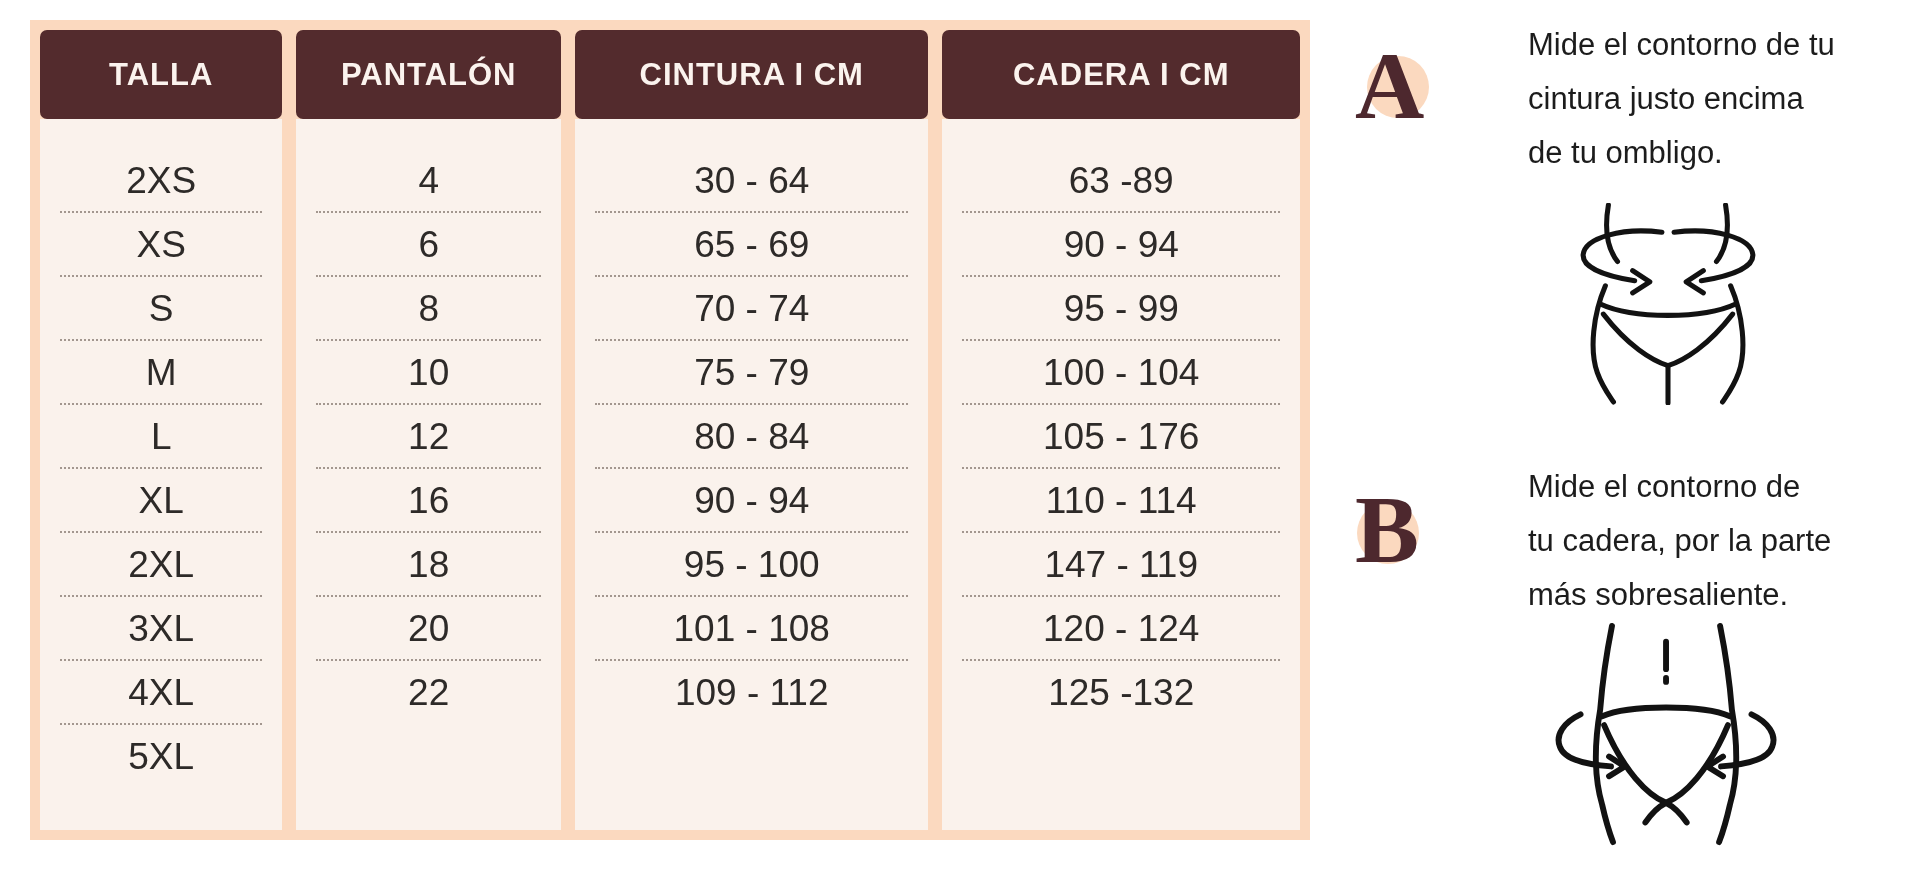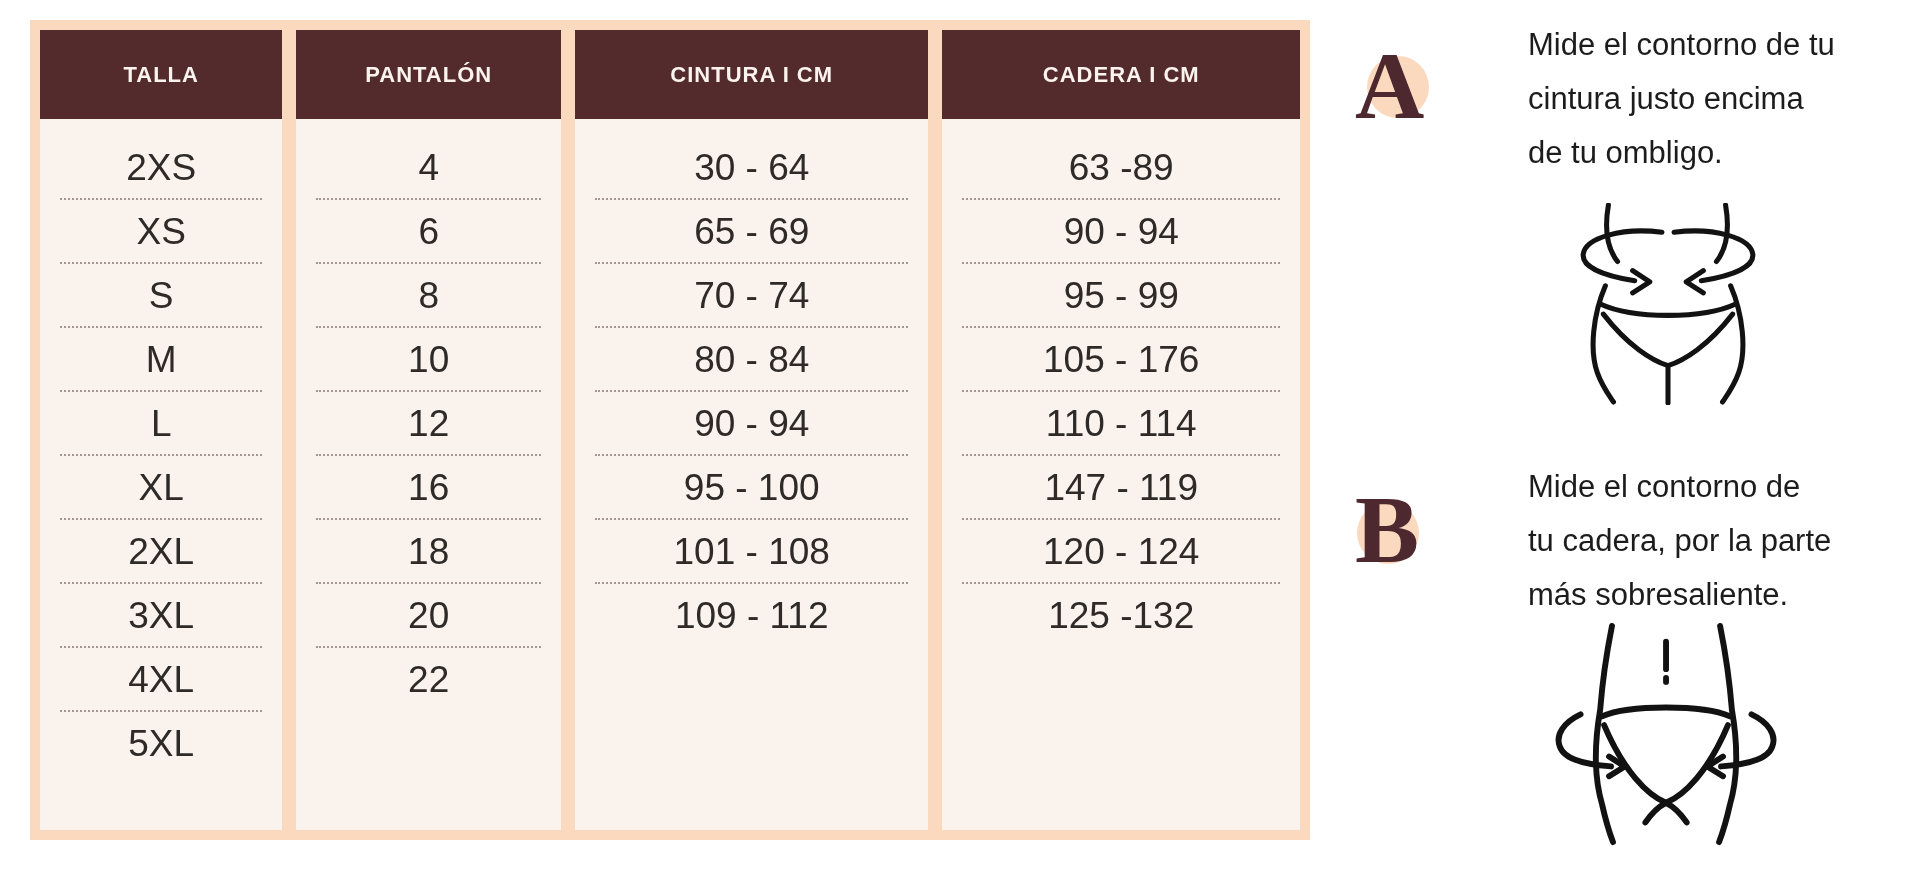--- a/index.html
+++ b/index.html
@@ -5,22 +5,22 @@
   html,body{margin:0;padding:0;background:#ffffff;}
   .stage{position:relative;width:1921px;height:876px;background:#fff;overflow:hidden;
          font-family:"Liberation Sans",sans-serif;}
 
   
   .frame{position:absolute;left:30px;top:20px;width:1280px;height:820px;
          background:#fbd9bf;box-sizing:border-box;padding:10px;
          display:grid;grid-template-columns:240fr 262fr 350fr 354fr;column-gap:14px;}
   .col{display:flex;flex-direction:column;min-width:0;}
   .hd{height:89px;background:#532b2d;color:#fbf3ee;display:flex;align-items:center;justify-content:center;
-      font-weight:700;font-size:22px;letter-spacing:1px;white-space:nowrap;}
-  .bd{flex:1;background:#faf2ec;padding-top:17px;}
+      font-weight:700;font-size:31px;letter-spacing:1px;white-space:nowrap;border-radius:7px;}
+  .bd{flex:1;background:#faf2ec;padding-top:30px;}
   .cell{height:64px;display:flex;align-items:center;justify-content:center;
         font-size:37px;color:#2d2a28;position:relative;}
   .cell:not(:last-child)::after{content:"";position:absolute;left:20px;right:20px;bottom:0;
         border-bottom:2px dotted #a3978f;}
 
   
   .badge{position:absolute;width:72px;height:94px;}
   .badge-circle{position:absolute;width:62px;height:62px;border-radius:50%;background:#fbd9bf;}
   .badge-a .badge-circle{left:12px;top:18px;}
   .badge-b .badge-circle{left:2px;top:20px;}
@@ -71,34 +71,36 @@
         <div class="cell">22</div>
       </div>
     </div>
 
     <div class="col">
       <div class="hd">CINTURA I CM</div>
       <div class="bd">
         <div class="cell">30 - 64</div>
         <div class="cell">65 - 69</div>
         <div class="cell">70 - 74</div>
+        <div class="cell">75 - 79</div>
         <div class="cell">80 - 84</div>
         <div class="cell">90 - 94</div>
         <div class="cell">95 - 100</div>
         <div class="cell">101 - 108</div>
         <div class="cell">109 - 112</div>
       </div>
     </div>
 
     <div class="col">
       <div class="hd">CADERA I CM</div>
       <div class="bd">
         <div class="cell">63 -89</div>
         <div class="cell">90 - 94</div>
         <div class="cell">95 - 99</div>
+        <div class="cell">100 - 104</div>
         <div class="cell">105 - 176</div>
         <div class="cell">110 - 114</div>
         <div class="cell">147 - 119</div>
         <div class="cell">120 - 124</div>
         <div class="cell">125 -132</div>
       </div>
     </div>
   </div>
 
   <div class="badge badge-a" style="left:1355px;top:38px;">

